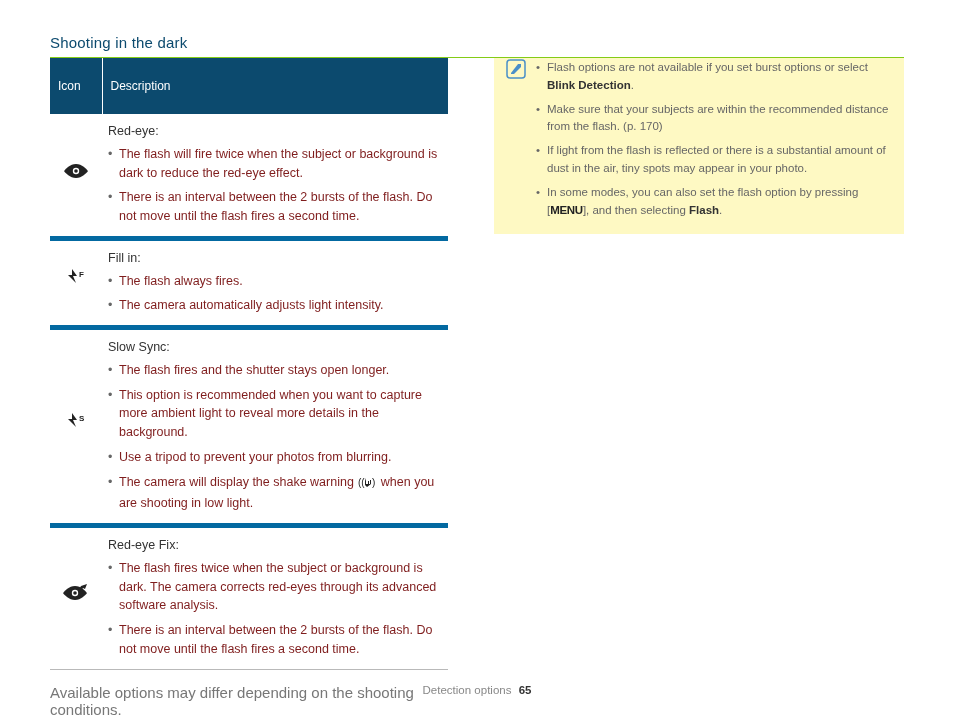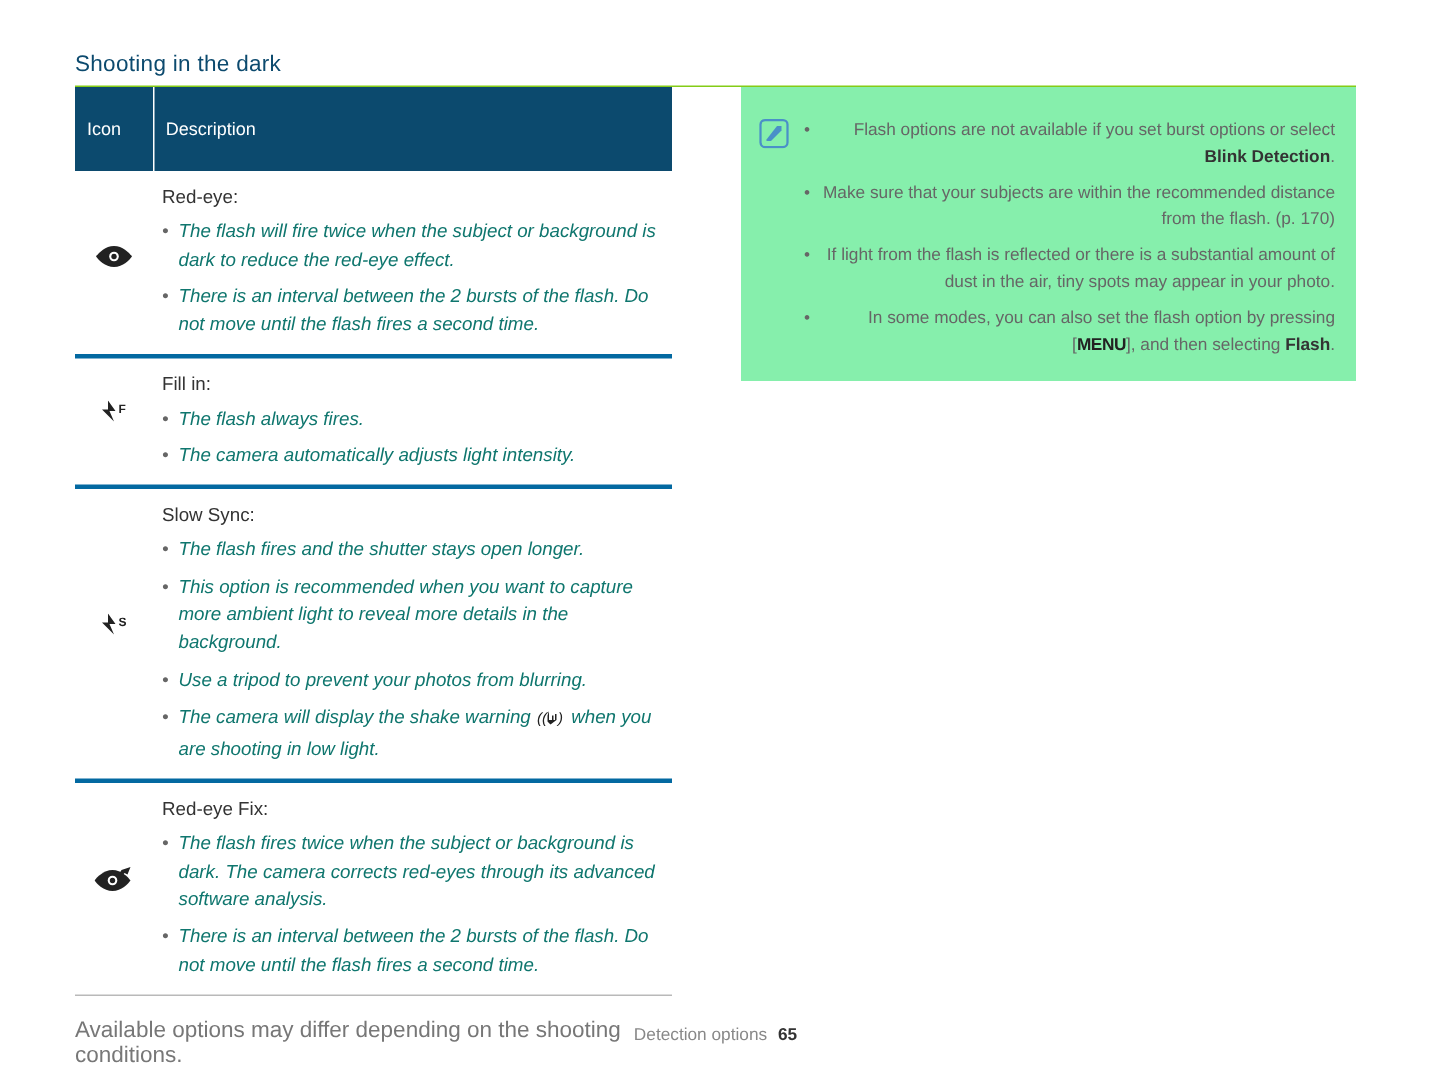--- a/index.html
+++ b/index.html
@@ -6,33 +6,33 @@
   html, body { width: 954px; height: 720px; background: #fff; font-family: Arial, Helvetica, sans-serif; color: #555; }
   .page { padding: 34px 50px 30px 50px; position: relative; height: 100%; }
   .page-title { font-size: 15px; font-weight: 300; color: #0c4a6e; letter-spacing: 0.2px; padding-bottom: 6px; border-bottom: 1px solid #84cc16; }
   .columns { display: flex; gap: 46px; }
   .col-left { width: 398px; }
   .col-right { flex: 1; }
 
   .tbl { width: 100%; border-collapse: collapse; font-size: 12.5px; line-height: 1.5; }
   .tbl thead th { background: #0c4a6e; color: #fff; font-weight: 400; text-align: left; font-size: 12px; padding: 19px 8px; }
   .tbl thead th.icon-col { width: 52px; border-right: 1px solid #fff; }
-  .tbl tbody td { border-bottom: 3px solid #0369a1; padding: 8px 6px 10px 6px; vertical-align: middle; }
+  .tbl tbody td { border-bottom: 5px solid #0369a1; padding: 8px 6px 10px 6px; vertical-align: middle; }
   .tbl tbody td.icon-cell { text-align: center; vertical-align: middle; }
   .tbl tbody tr:last-child td { border-bottom: 1px solid #b9b9b9; }
 
   .row-title { color: #333; font-weight: 400; }
   .desc ul { list-style: none; margin-top: 4px; }
-  .desc li { padding-left: 11px; position: relative; margin-bottom: 6px; color: #0f766e; font-style: italic; }
+  .desc li { padding-left: 11px; position: relative; margin-bottom: 6px; color: #7f1d1d; }
   .desc li:last-child { margin-bottom: 0; }
   .desc li::before { content: "•"; position: absolute; left: 0; top: 0; color: #666; }
 
   .footnote { font-size: 15px; color: #777; margin-top: 14px; }
 
-  .notebox { background: #86efac; padding: 21px 14px 14px 12px; display: flex; gap: 10px; text-align: right; }
+  .notebox { background: #fef9c3; padding: 1px 14px 14px 12px; display: flex; gap: 10px; }
   .note-icon { flex: 0 0 20px; }
   .note-list { list-style: none; font-size: 11.5px; line-height: 1.55; color: #666; }
   .note-list li { padding-left: 11px; position: relative; margin-bottom: 6px; }
   .note-list li:last-child { margin-bottom: 0; }
   .note-list li::before { content: "•"; position: absolute; left: 0; top: 0; }
   .bold { color: #333; font-weight: 700; }
   .menu-label { font-family: Arial, sans-serif; font-weight: 700; color: #222; letter-spacing: -0.3px; }
 
   .footer { position: absolute; bottom: 24px; left: 0; right: 0; text-align: center; font-size: 11.5px; color: #888; }
   .footer .pnum { color: #333; font-weight: 700; margin-left: 4px; }

